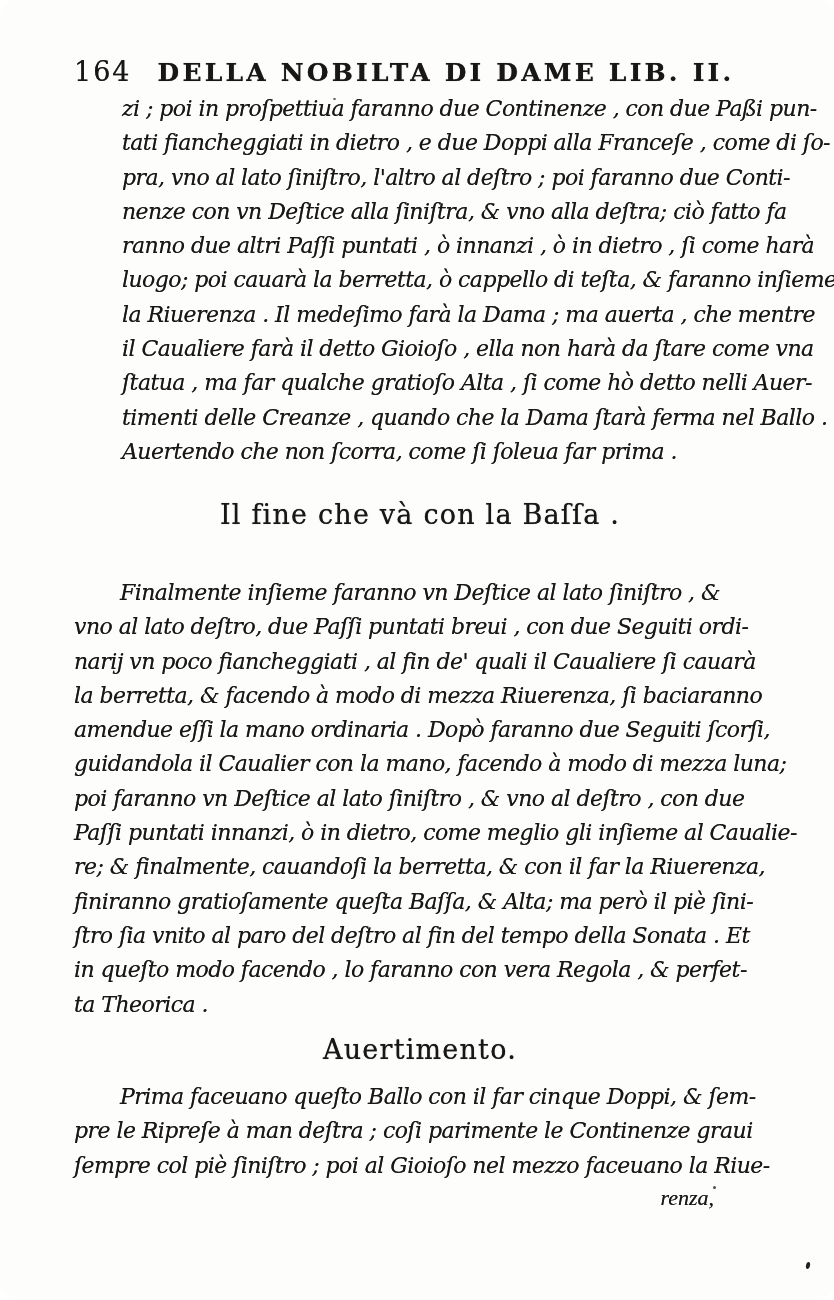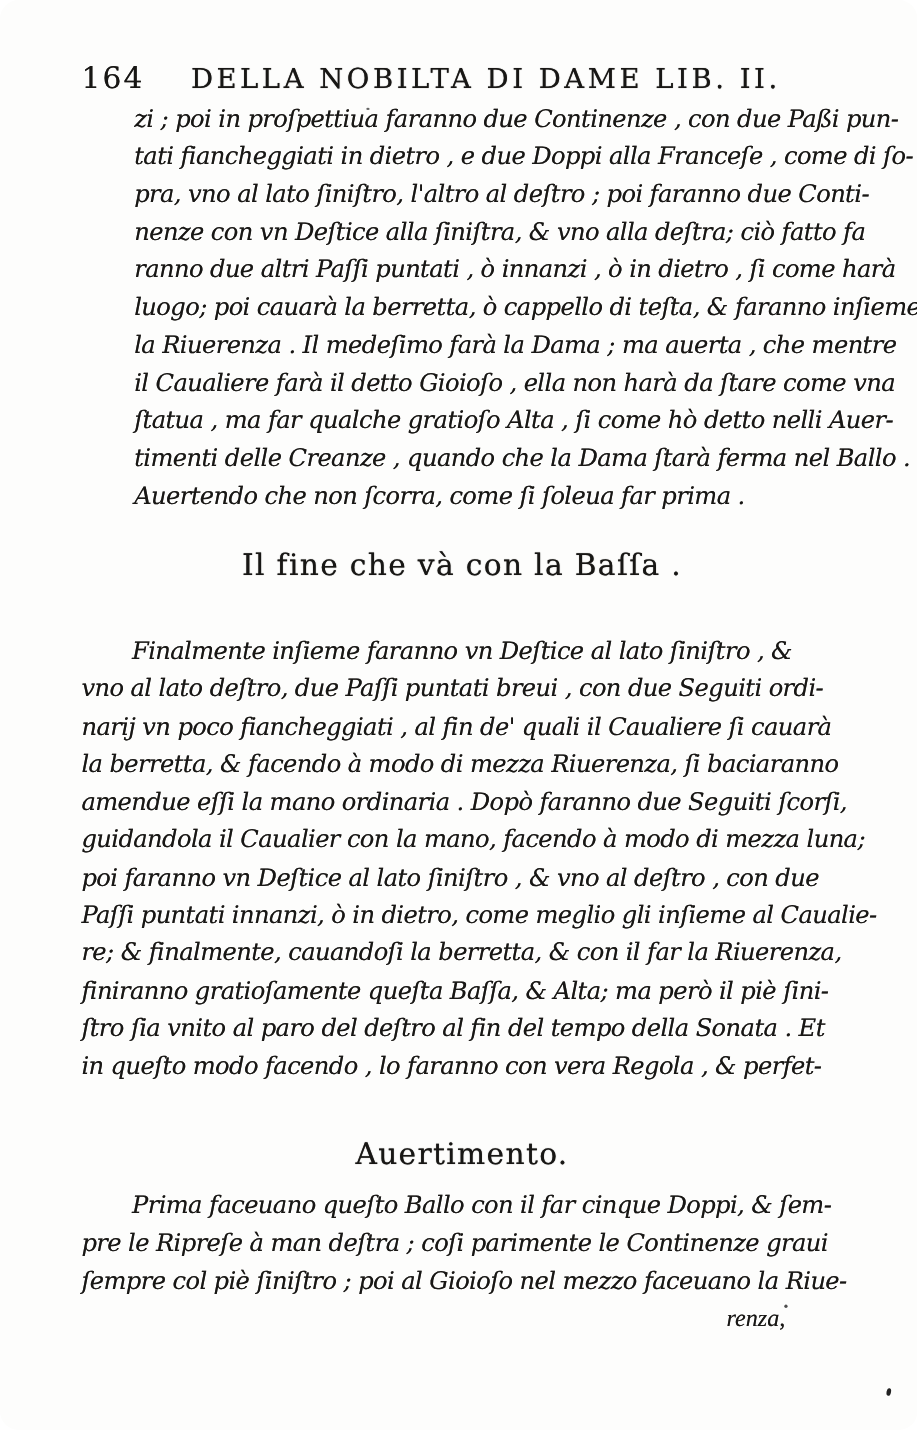--- a/index.html
+++ b/index.html
@@ -22,23 +22,23 @@
     display: flex;
     align-items: baseline;
     white-space: nowrap;
   }
   .page-number {
     font-size: 27px;
     letter-spacing: 2px;
     text-shadow: 0 0 0.6px rgba(20,18,14,0.75);
   }
   .head-title {
-    margin-left: 42px;
+    margin-left: 26px;
     font-size: 25px;
-    font-weight: 400;
+    font-weight: 700;
     letter-spacing: 3.2px;
     text-shadow: 0 0 0.7px rgba(20,18,14,0.8);
   }
   
   .textblock {
     position: absolute;
     left: 74px;
     width: 692px;
   }
   .line {
@@ -120,20 +120,21 @@
     <div class="line">narij  vn poco fiancheggiati ,  al fin de'  quali  il Caualiere ſi cauarà</div>
     <div class="line">la berretta,  &amp;  facendo à modo di mezza Riuerenza, ſi baciaranno</div>
     <div class="line">amendue  eſſi la mano ordinaria .  Dopò faranno due Seguiti ſcorſi,</div>
     <div class="line">guidandola il Caualier con la mano, facendo  à  modo  di mezza luna;</div>
     <div class="line">poi faranno  vn Deſtice al lato  ſiniſtro , &amp;  vno al deſtro , con due</div>
     <div class="line">Paſſi puntati innanzi, ò in dietro, come meglio gli inſieme al Caualie-</div>
     <div class="line">re; &amp; finalmente, cauandoſi la berretta, &amp;  con il far la Riuerenza,</div>
     <div class="line">finiranno gratioſamente queſta Baſſa, &amp;  Alta;  ma però il  piè ſini-</div>
     <div class="line">ſtro ſia vnito  al paro del deſtro al  fin del tempo  della Sonata .  Et</div>
     <div class="line">in queſto modo facendo , lo  faranno  con  vera Regola ,  &amp;  perfet-</div>
+    <div class="line short">ta Theorica .</div>
   </div>
 
   <div class="section-heading" style="top:1034px;">Auertimento.</div>
 
   <div class="textblock" style="top:1080px;">
     <div class="line indent">Prima faceuano queſto Ballo  con il far cinque Doppi, &amp;  ſem-</div>
     <div class="line">pre le Ripreſe  à man deſtra ;  coſi  parimente  le Continenze  graui</div>
     <div class="line">ſempre col piè ſiniſtro ; poi al Gioioſo nel mezzo  faceuano la Riue-</div>
   </div>
 

